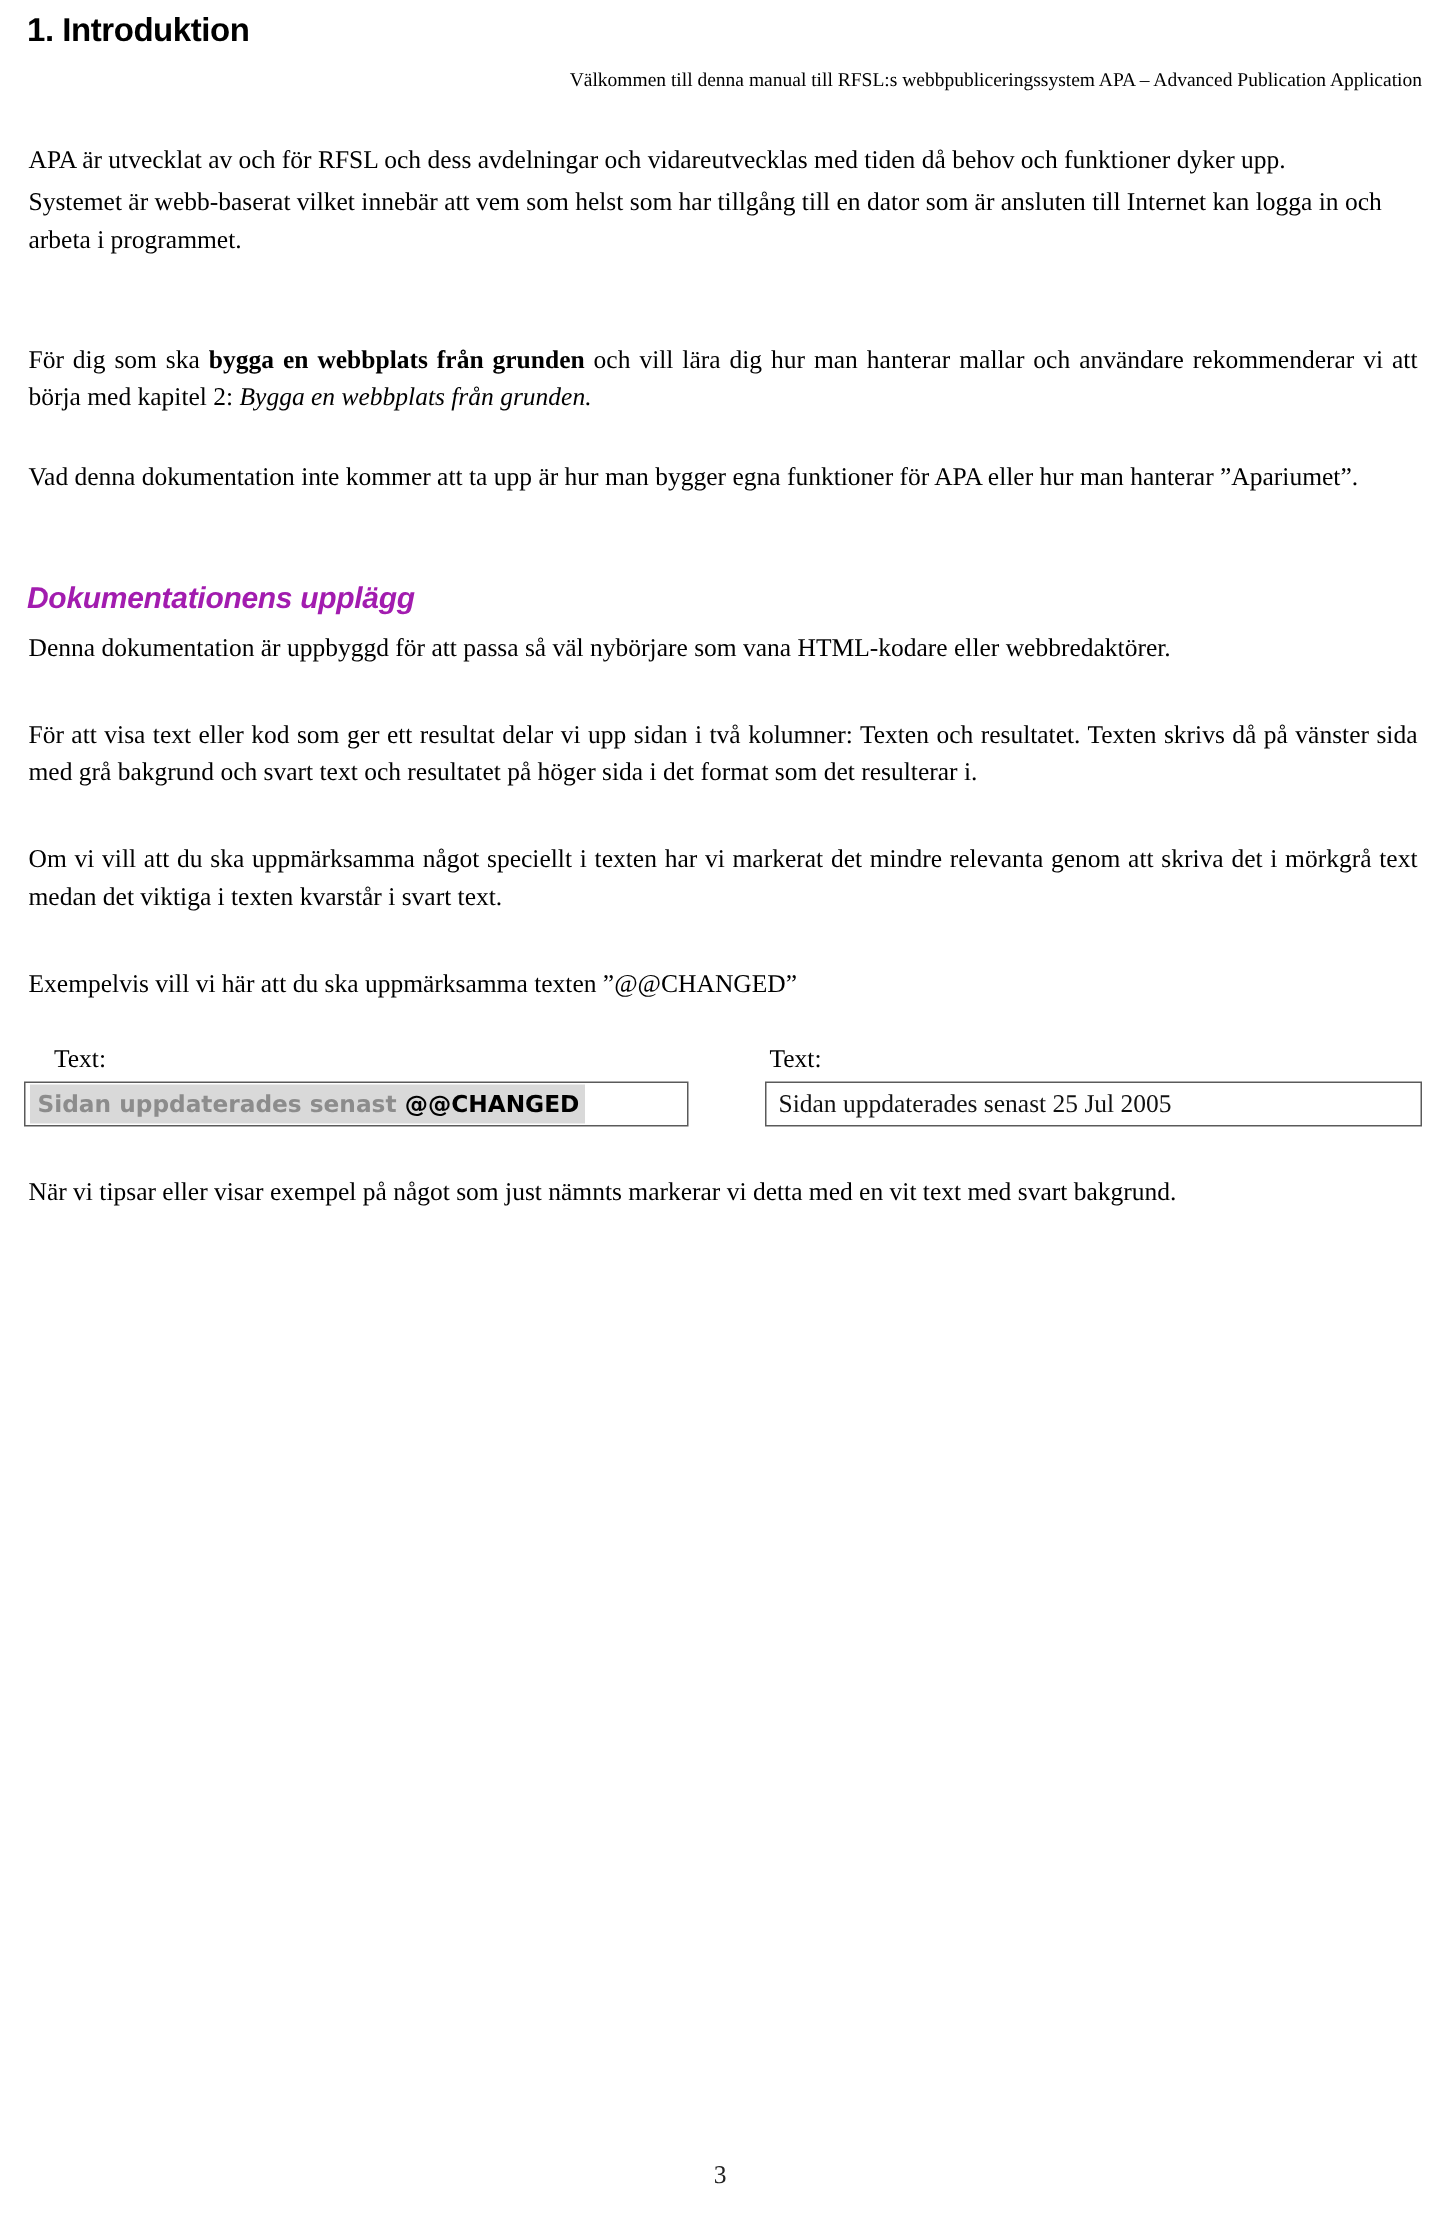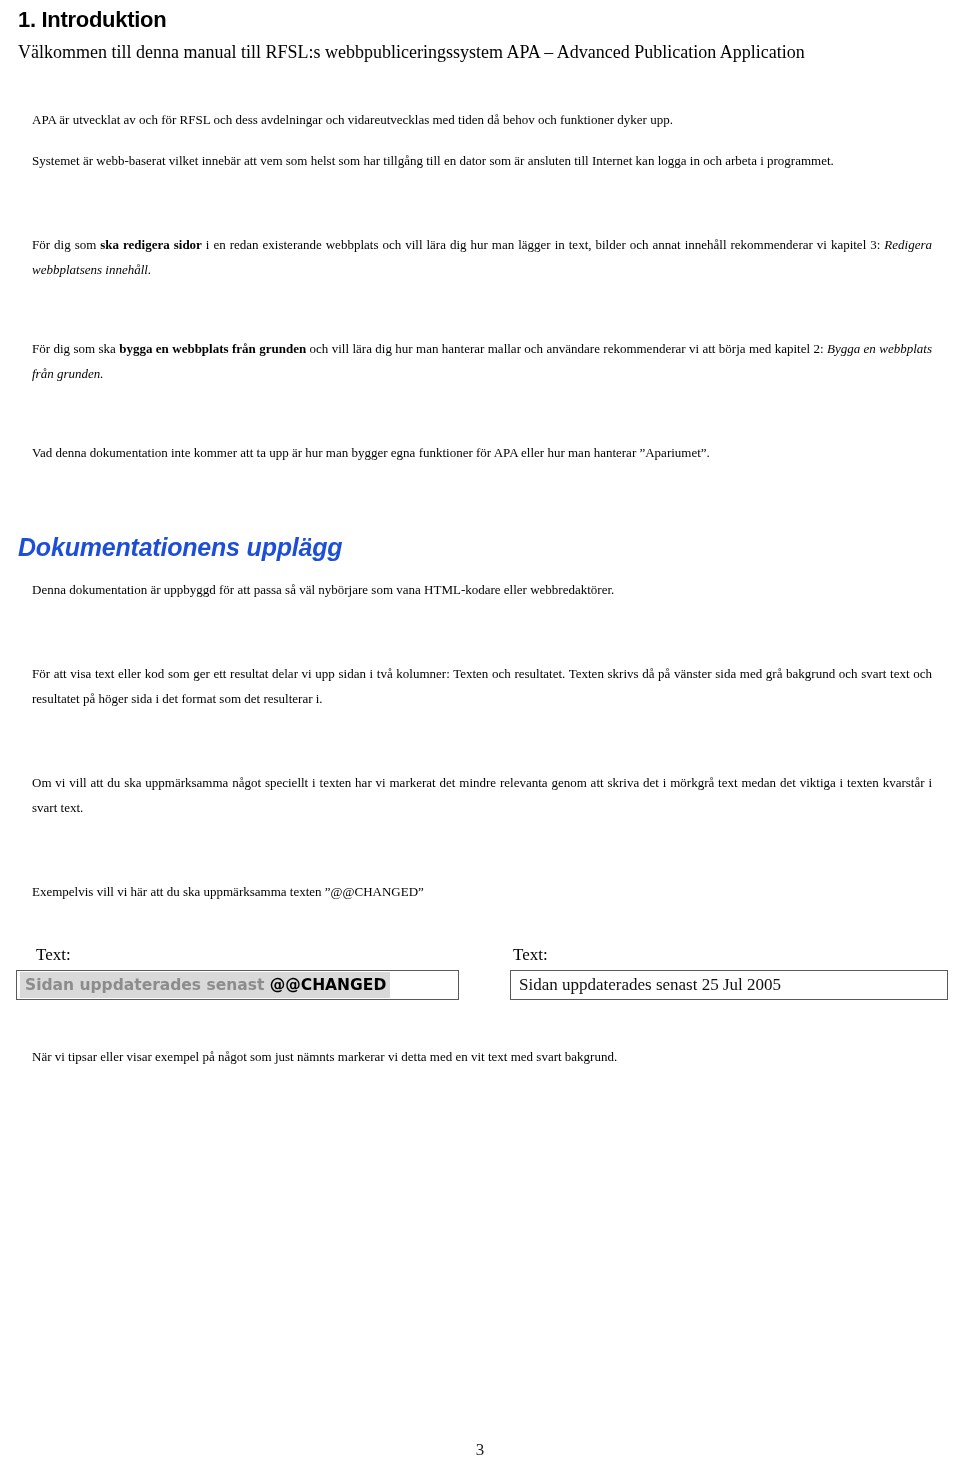--- a/index.html
+++ b/index.html
@@ -30,37 +30,37 @@
     font-size: 22px;
     line-height: 34px;
     letter-spacing: -0.3px;
     margin: 3px 0 4px 2px;
     color: #000;
   }
   .h2 {
     font-family: "Liberation Sans", "DejaVu Sans", sans-serif;
     font-weight: bold;
     font-style: italic;
-    font-size: 25px;
+    font-size: 20px;
     line-height: 28px;
     letter-spacing: -0.2px;
     margin: 0 0 6px 2px;
-    color: #1d4ed8;
+    color: #a21caf;
   }
   
   .lead {
-    font-size: 18px;
+    font-size: 13px;
     line-height: 23px;
     margin: 0 0 0 2px;
-    text-align: left;
+    text-align: right;
   }
   p.body {
-    font-size: 13px;
+    font-size: 17px;
     line-height: 25px;
-    margin: 16px;
+    margin: 3px;
     text-align: justify;
     text-justify: inter-word;
   }
   p.body.nojust { text-align: left; }
   .gap-lg { height: 27px; }
   .gap-md { height: 22px; }
   b.strong { font-weight: bold; }
   i.em { font-style: italic; }
 
   
@@ -145,21 +145,20 @@
 
   <div class="lead">Välkommen till denna manual till RFSL:s webbpubliceringssystem APA – Advanced Publication Application</div>
 
   <div class="gap-lg"></div>
 
   <p class="body">APA är utvecklat av och för RFSL och dess avdelningar och vidareutvecklas med tiden då behov och funktioner dyker upp.</p>
   <p class="body nojust">Systemet är webb-baserat vilket innebär att vem som helst som har tillgång till en dator som är ansluten till Internet kan logga in och arbeta i programmet.</p>
 
   <div class="gap-lg"></div>
 
-  <p class="body"><span>För dig som </span><b class="strong">ska redigera sidor</b><span> i en redan existerande webbplats och vill lära dig hur man lägger in text, bilder och annat innehåll rekommenderar vi kapitel 3: </span><i class="em">Redigera webbplatsens innehåll.</i></p>
 
   <div class="gap-md"></div>
 
   <p class="body"><span>För dig som ska </span><b class="strong">bygga en webbplats från grunden</b><span> och vill lära dig hur man hanterar mallar och användare rekommenderar vi att börja med kapitel 2: </span><i class="em">Bygga en webbplats från grunden.</i></p>
 
   <div class="gap-md"></div>
 
   <p class="body">Vad denna dokumentation inte kommer att ta upp är hur man bygger egna funktioner för APA eller hur man hanterar ”Apariumet”.</p>
 
   <div style="height:52px"></div>

